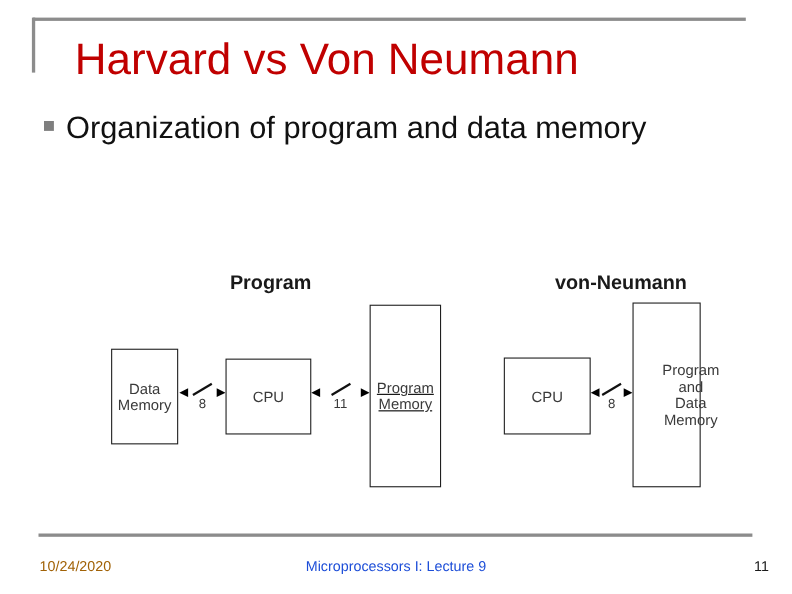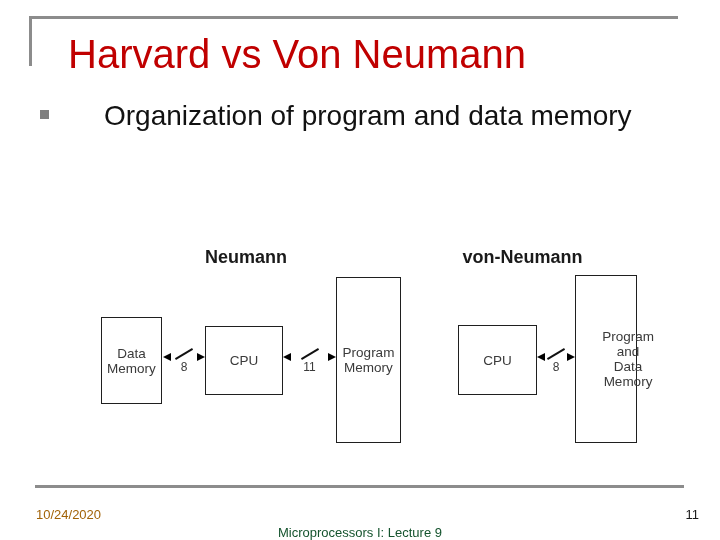--- a/index.html
+++ b/index.html
@@ -21,21 +21,21 @@
   }
 
   
   .bullets{position:absolute;left:40px;top:97px;width:620px;}
   .bullet-item{display:flex;align-items:flex-start;}
   .bullet-square{
     flex:0 0 auto;width:9px;height:9px;background:#7f7f7f;
     margin-top:13px;margin-right:11px;
   }
   .bullet-text{
-    font-size:28px;line-height:38px;color:#111;width:580px;margin-left:44px;
+    font-size:28px;line-height:38px;color:#111;width:580px;
   }
 
   
   .diagram-label{
     position:absolute;font-size:18px;font-weight:bold;color:#1a1a1a;text-align:center;
   }
   .dbox{
     position:absolute;border:1.5px solid #1f1f1f;background:#fff;box-sizing:border-box;
     display:flex;align-items:center;justify-content:center;text-align:center;
   }
@@ -55,41 +55,41 @@
     position:absolute;top:9px;left:50%;width:20px;height:2px;margin-left:-10px;
     background:#111;transform:rotate(-31deg);
   }
   .bus-num{
     position:absolute;top:16px;left:0;width:100%;text-align:center;
     font-size:12px;color:#3a3a3a;
   }
 
   
   .footer-date{position:absolute;left:36px;top:507px;font-size:13px;color:#a16207;}
-  .footer-course{position:absolute;left:0;right:0;top:525px;text-align:center;font-size:13px;color:#14532d;}
+  .footer-course{position:absolute;left:0;right:0;top:507px;text-align:center;font-size:13px;color:#1d4ed8;}
   .footer-page{position:absolute;right:21px;top:507px;font-size:13px;color:#1a1a1a;}
 </style>
 </head>
 <body>
 
 <div class="slide">
 
   <div class="top-rule"></div>
   <div class="left-tick"></div>
 
   <div class="slide-title">Harvard vs Von Neumann</div>
 
   <div class="bullets">
     <div class="bullet-item">
       <span class="bullet-square"></span>
       <div class="bullet-text">Organization of program and data memory</div>
     </div>
   </div>
 
-  <div class="diagram-label" style="left:205px;top:247px;width:82px;">Neumann</div>
+  <div class="diagram-label" style="left:205px;top:247px;width:82px;">Program</div>
 
   <div class="dbox" style="left:101px;top:317px;width:61px;height:87px;text-align:center;">
     <span>Data Memory</span>
   </div>
 
   <div class="bus" style="left:163px;width:42px;">
     <span class="arrow-left"></span>
     <span class="bus-slash"></span>
     <span class="bus-num">8</span>
     <span class="arrow-right"></span>
@@ -99,25 +99,25 @@
     <span>CPU</span>
   </div>
 
   <div class="bus" style="left:283px;width:53px;">
     <span class="arrow-left"></span>
     <span class="bus-slash"></span>
     <span class="bus-num">11</span>
     <span class="arrow-right"></span>
   </div>
 
-  <div class="dbox" style="left:336px;top:277px;width:65px;height:166px;">
+  <div class="dbox" style="left:336px;top:277px;width:65px;height:166px;text-decoration:underline;">
     <span>Program Memory</span>
   </div>
 
-  <div class="diagram-label" style="left:450px;top:247px;width:145px;">von-Neumann</div>
+  <div class="diagram-label" style="left:492px;top:247px;width:145px;">von-Neumann</div>
 
   <div class="dbox" style="left:458px;top:325px;width:79px;height:70px;">
     <span>CPU</span>
   </div>
 
   <div class="bus" style="left:537px;width:38px;">
     <span class="arrow-left"></span>
     <span class="bus-slash"></span>
     <span class="bus-num">8</span>
     <span class="arrow-right"></span>

